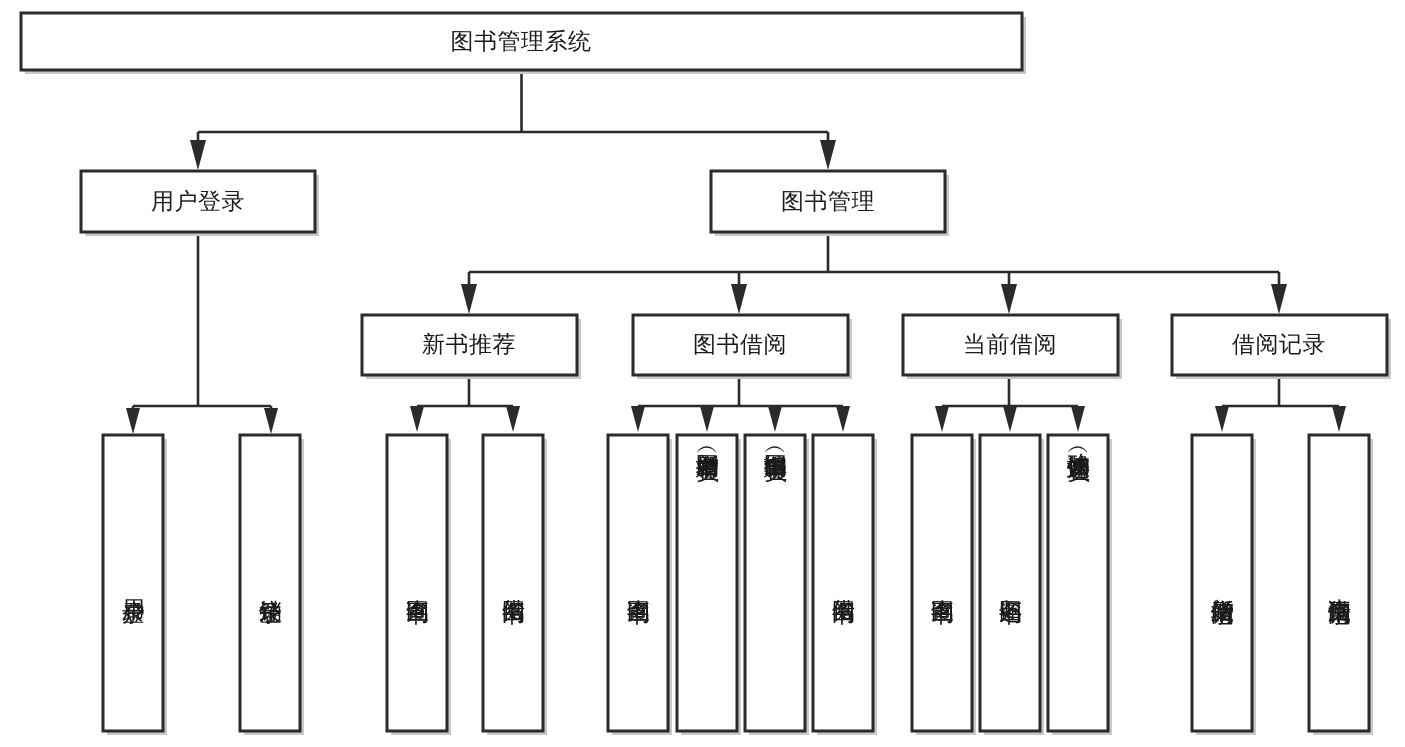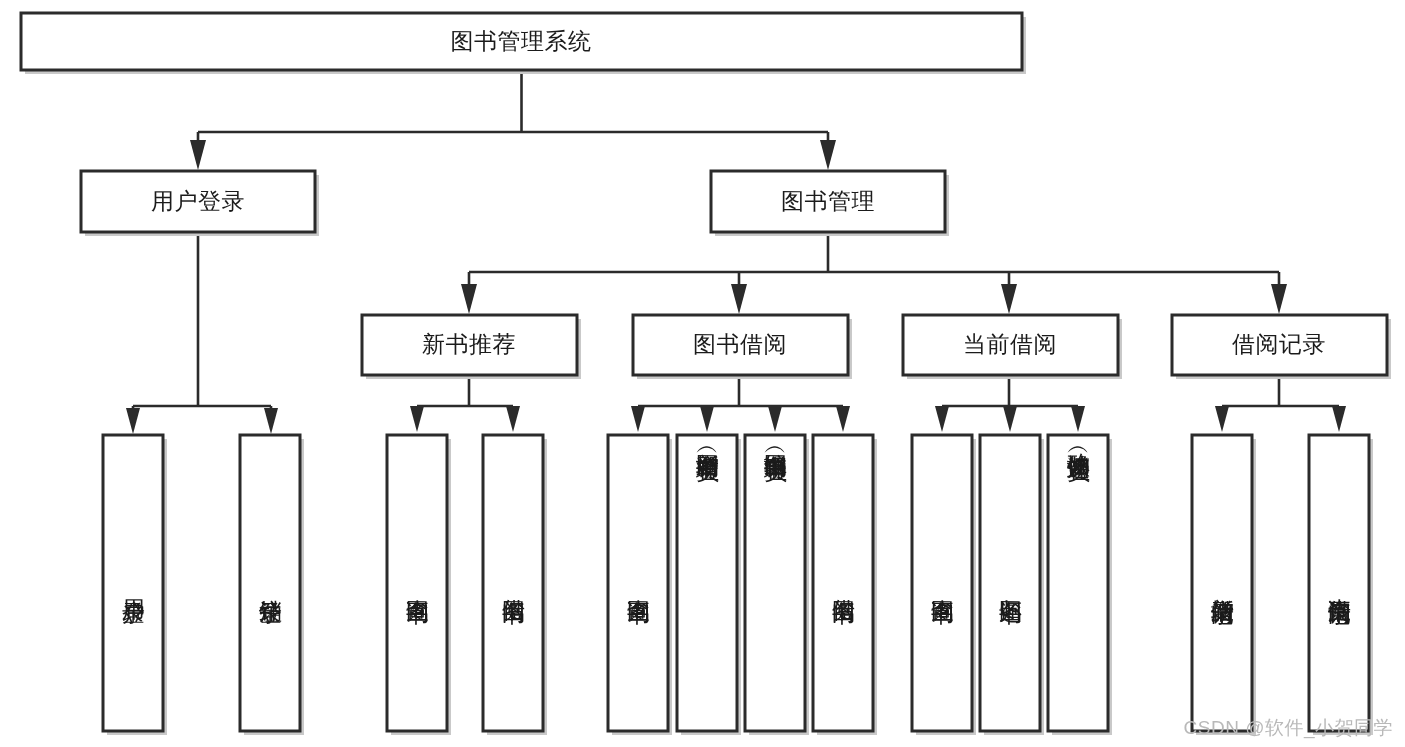--- a/index.html
+++ b/index.html
@@ -274,15 +274,14 @@
     <span class="vlabel-span">确认归还（管理员）</span>
   </div>
 
   <div class="vlabel-box" style="left:1192px; top:435px; width:60px; height:296px;">
     <span class="vlabel-span">新增借阅记录</span>
   </div>
   <div class="vlabel-box" style="left:1309px; top:435px; width:60px; height:296px;">
     <span class="vlabel-span">查询借阅记录</span>
   </div>
 
-  <div id="watermark">CSDN @软件_小贺同学</div>
 
 </div>
 
 </body></html>

